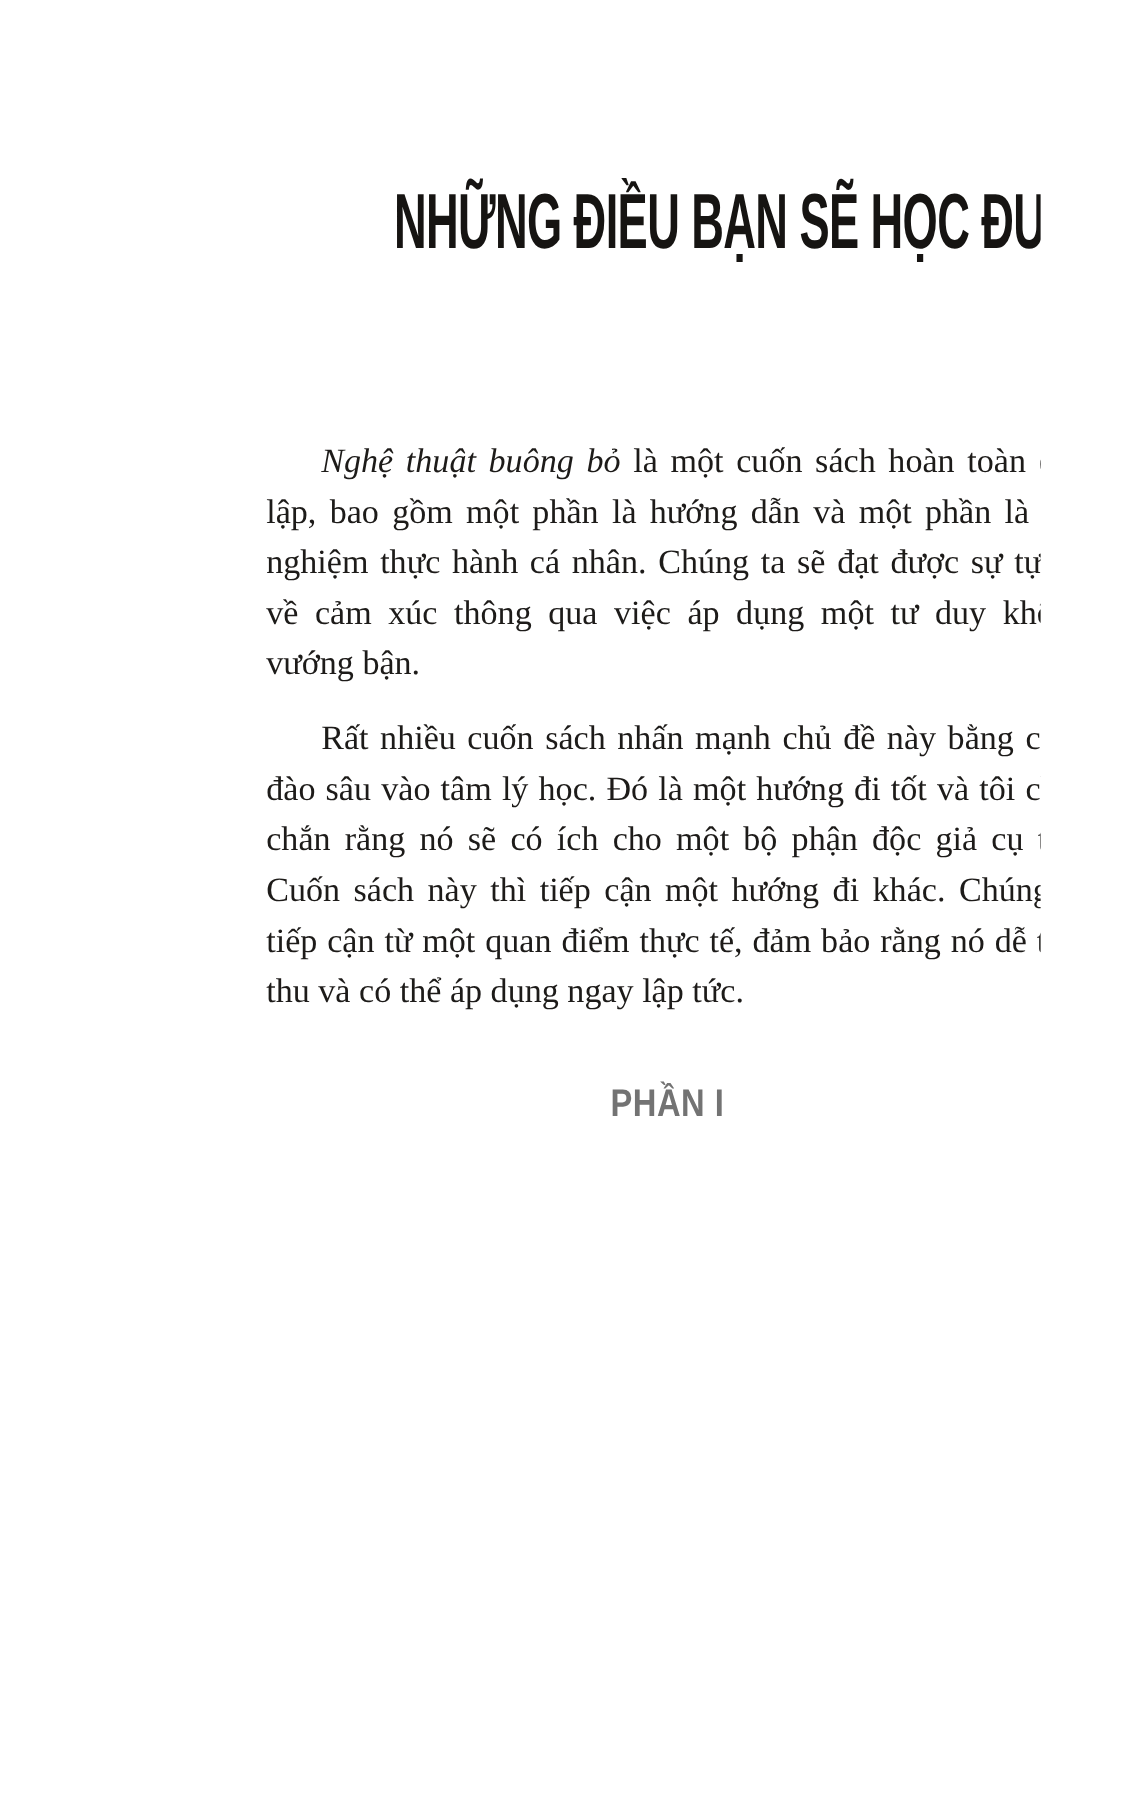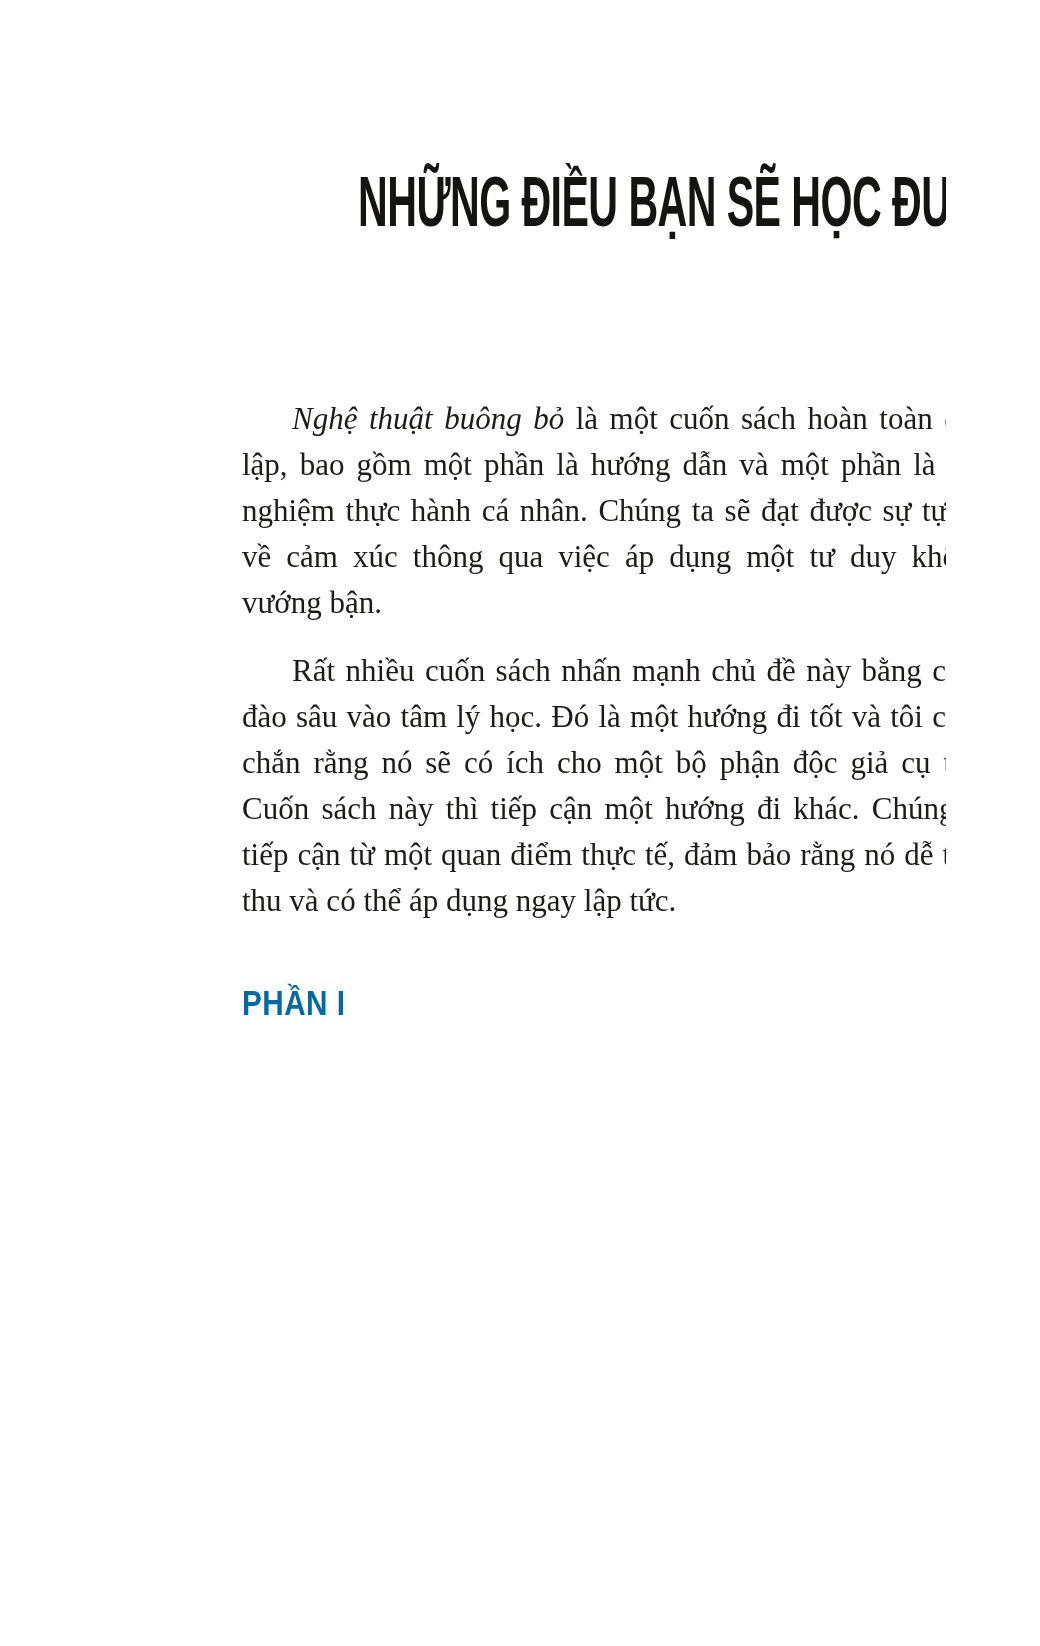--- a/index.html
+++ b/index.html
@@ -58,22 +58,22 @@
     margin: 0 0 22px 0;
     text-indent: 50px;
   }
   
   .section-heading {
     margin: 52px 0 42px 0;
     height: 46px;
     line-height: 46px;
     font-family: "Liberation Sans", sans-serif;
     font-weight: 700;
-    color: #0369a1;
-    text-align: left;
+    color: #737373;
+    text-align: center;
   }
   .sh-inner {
     display: inline-block;
     font-size: 35px;
     letter-spacing: 0.5px;
     transform: scaleX(0.85);
     transform-origin: 0 50%;
     white-space: nowrap;
   }
 </style>

